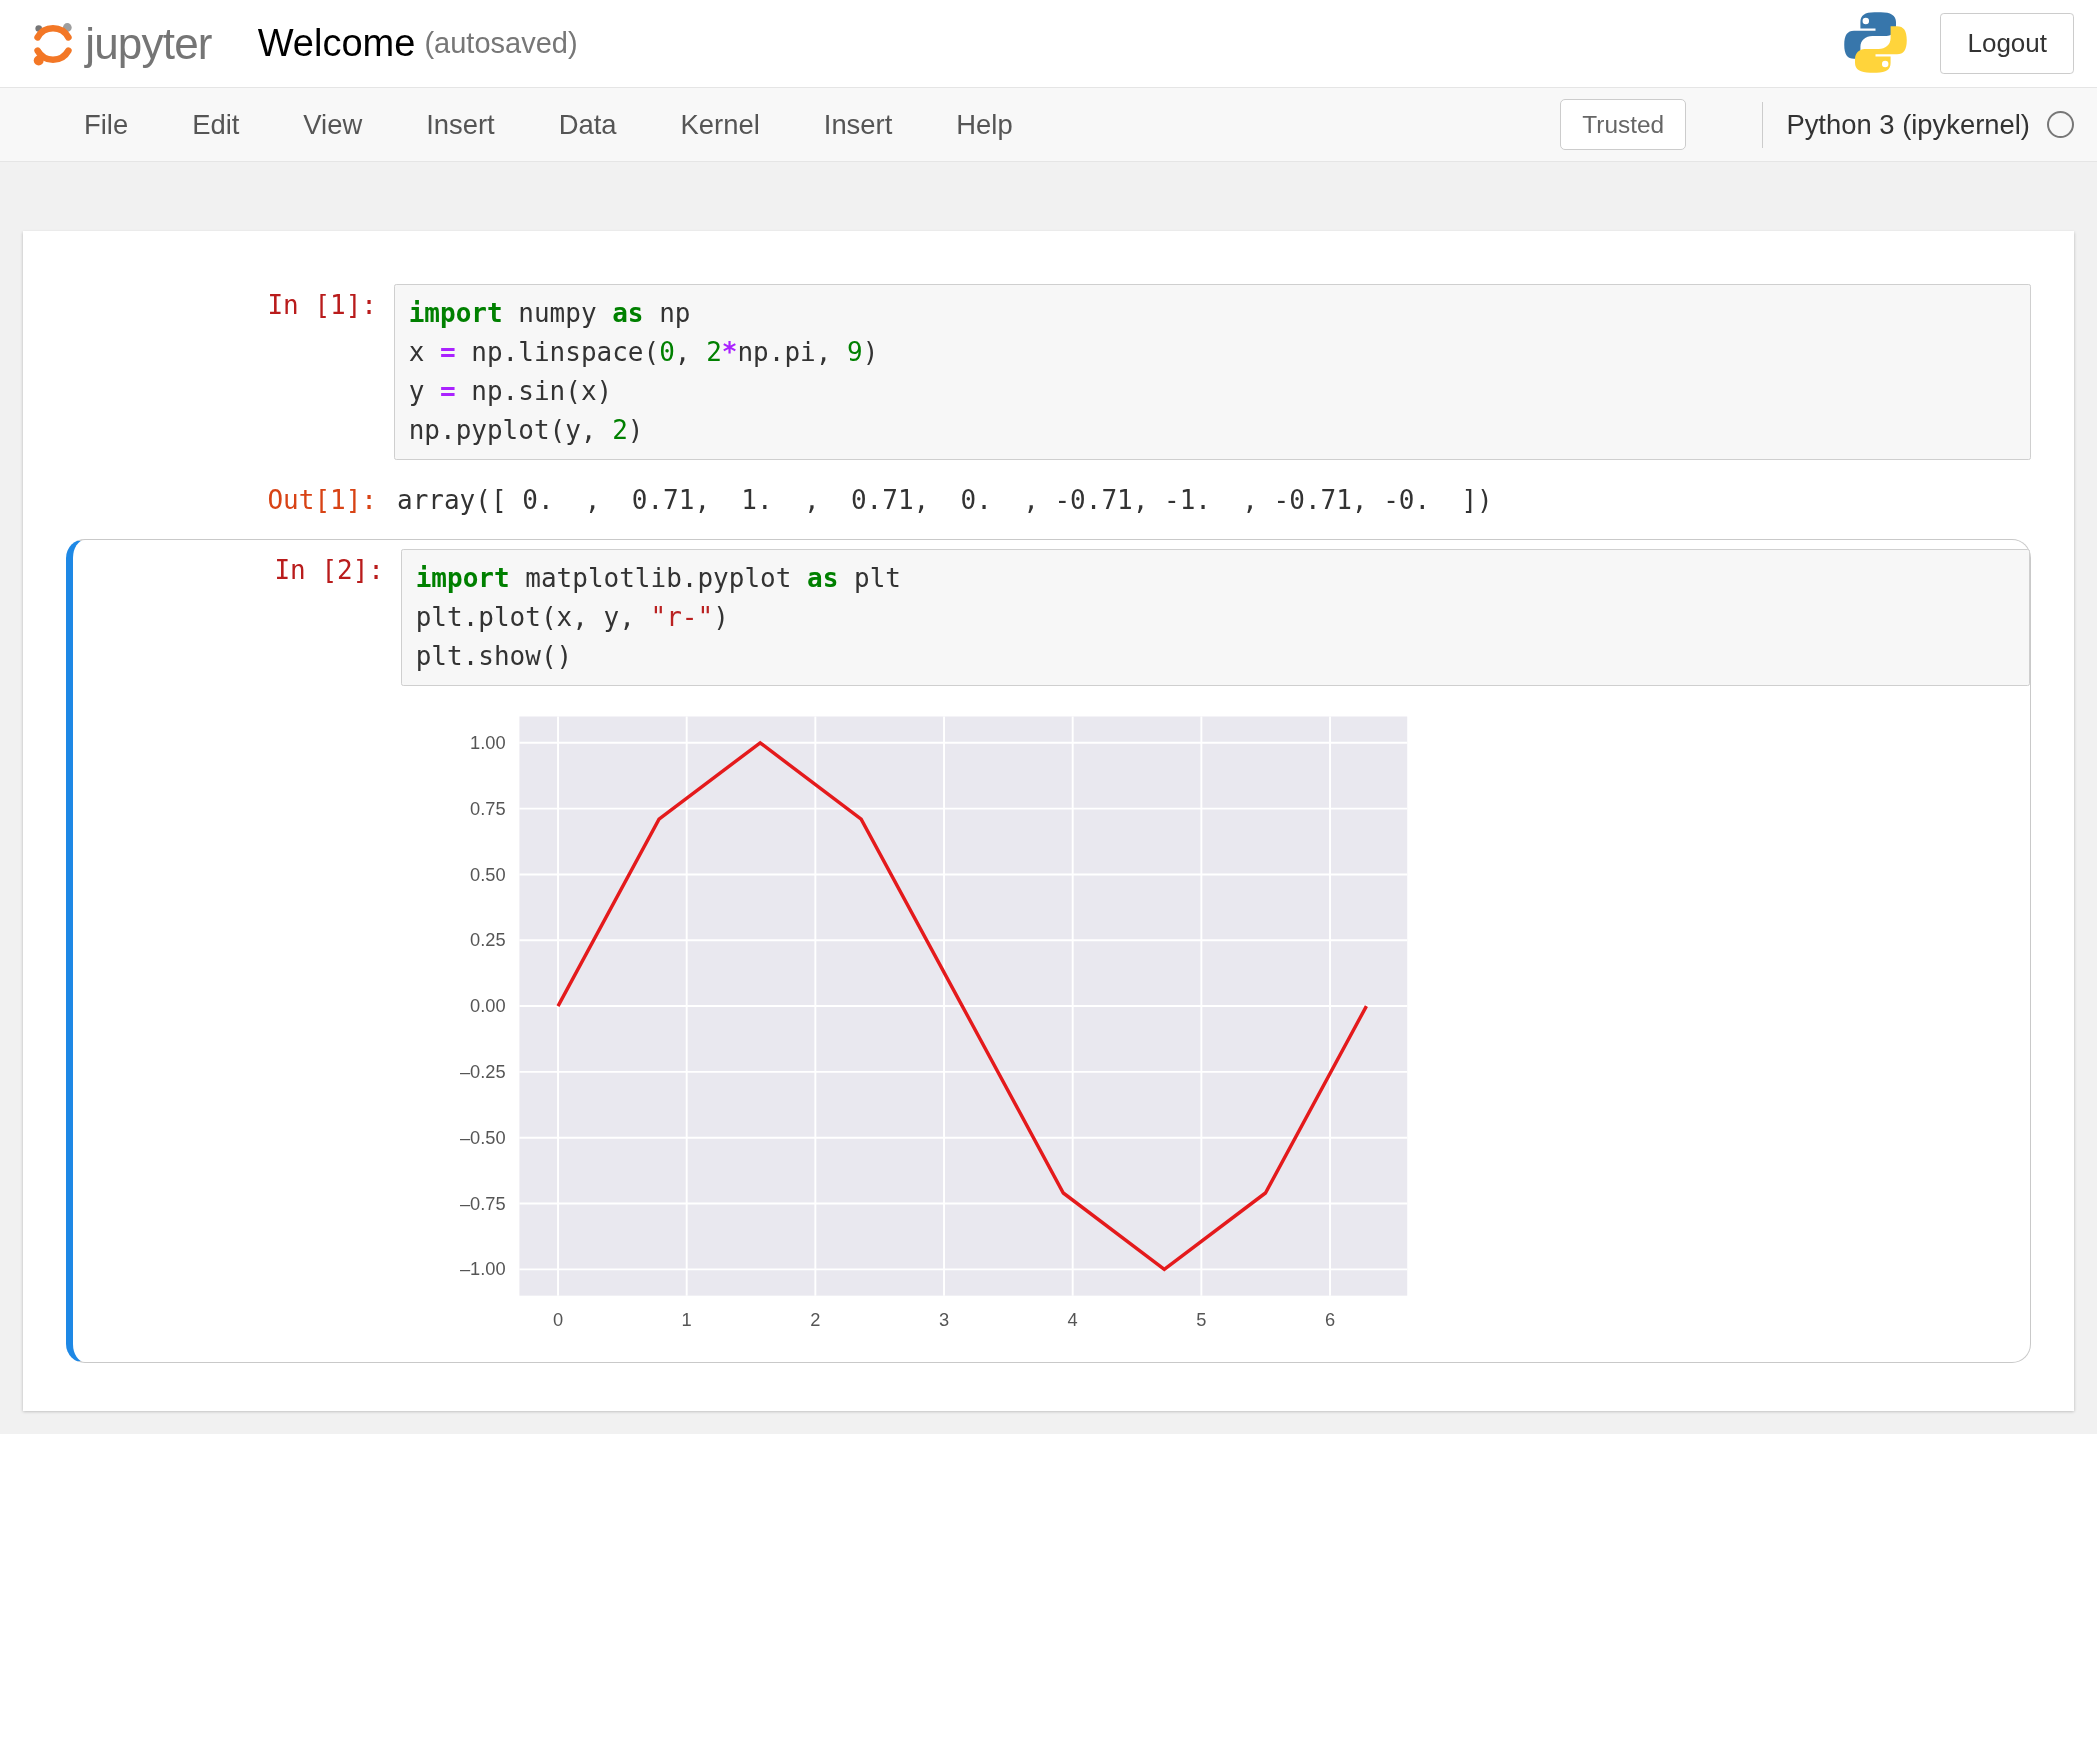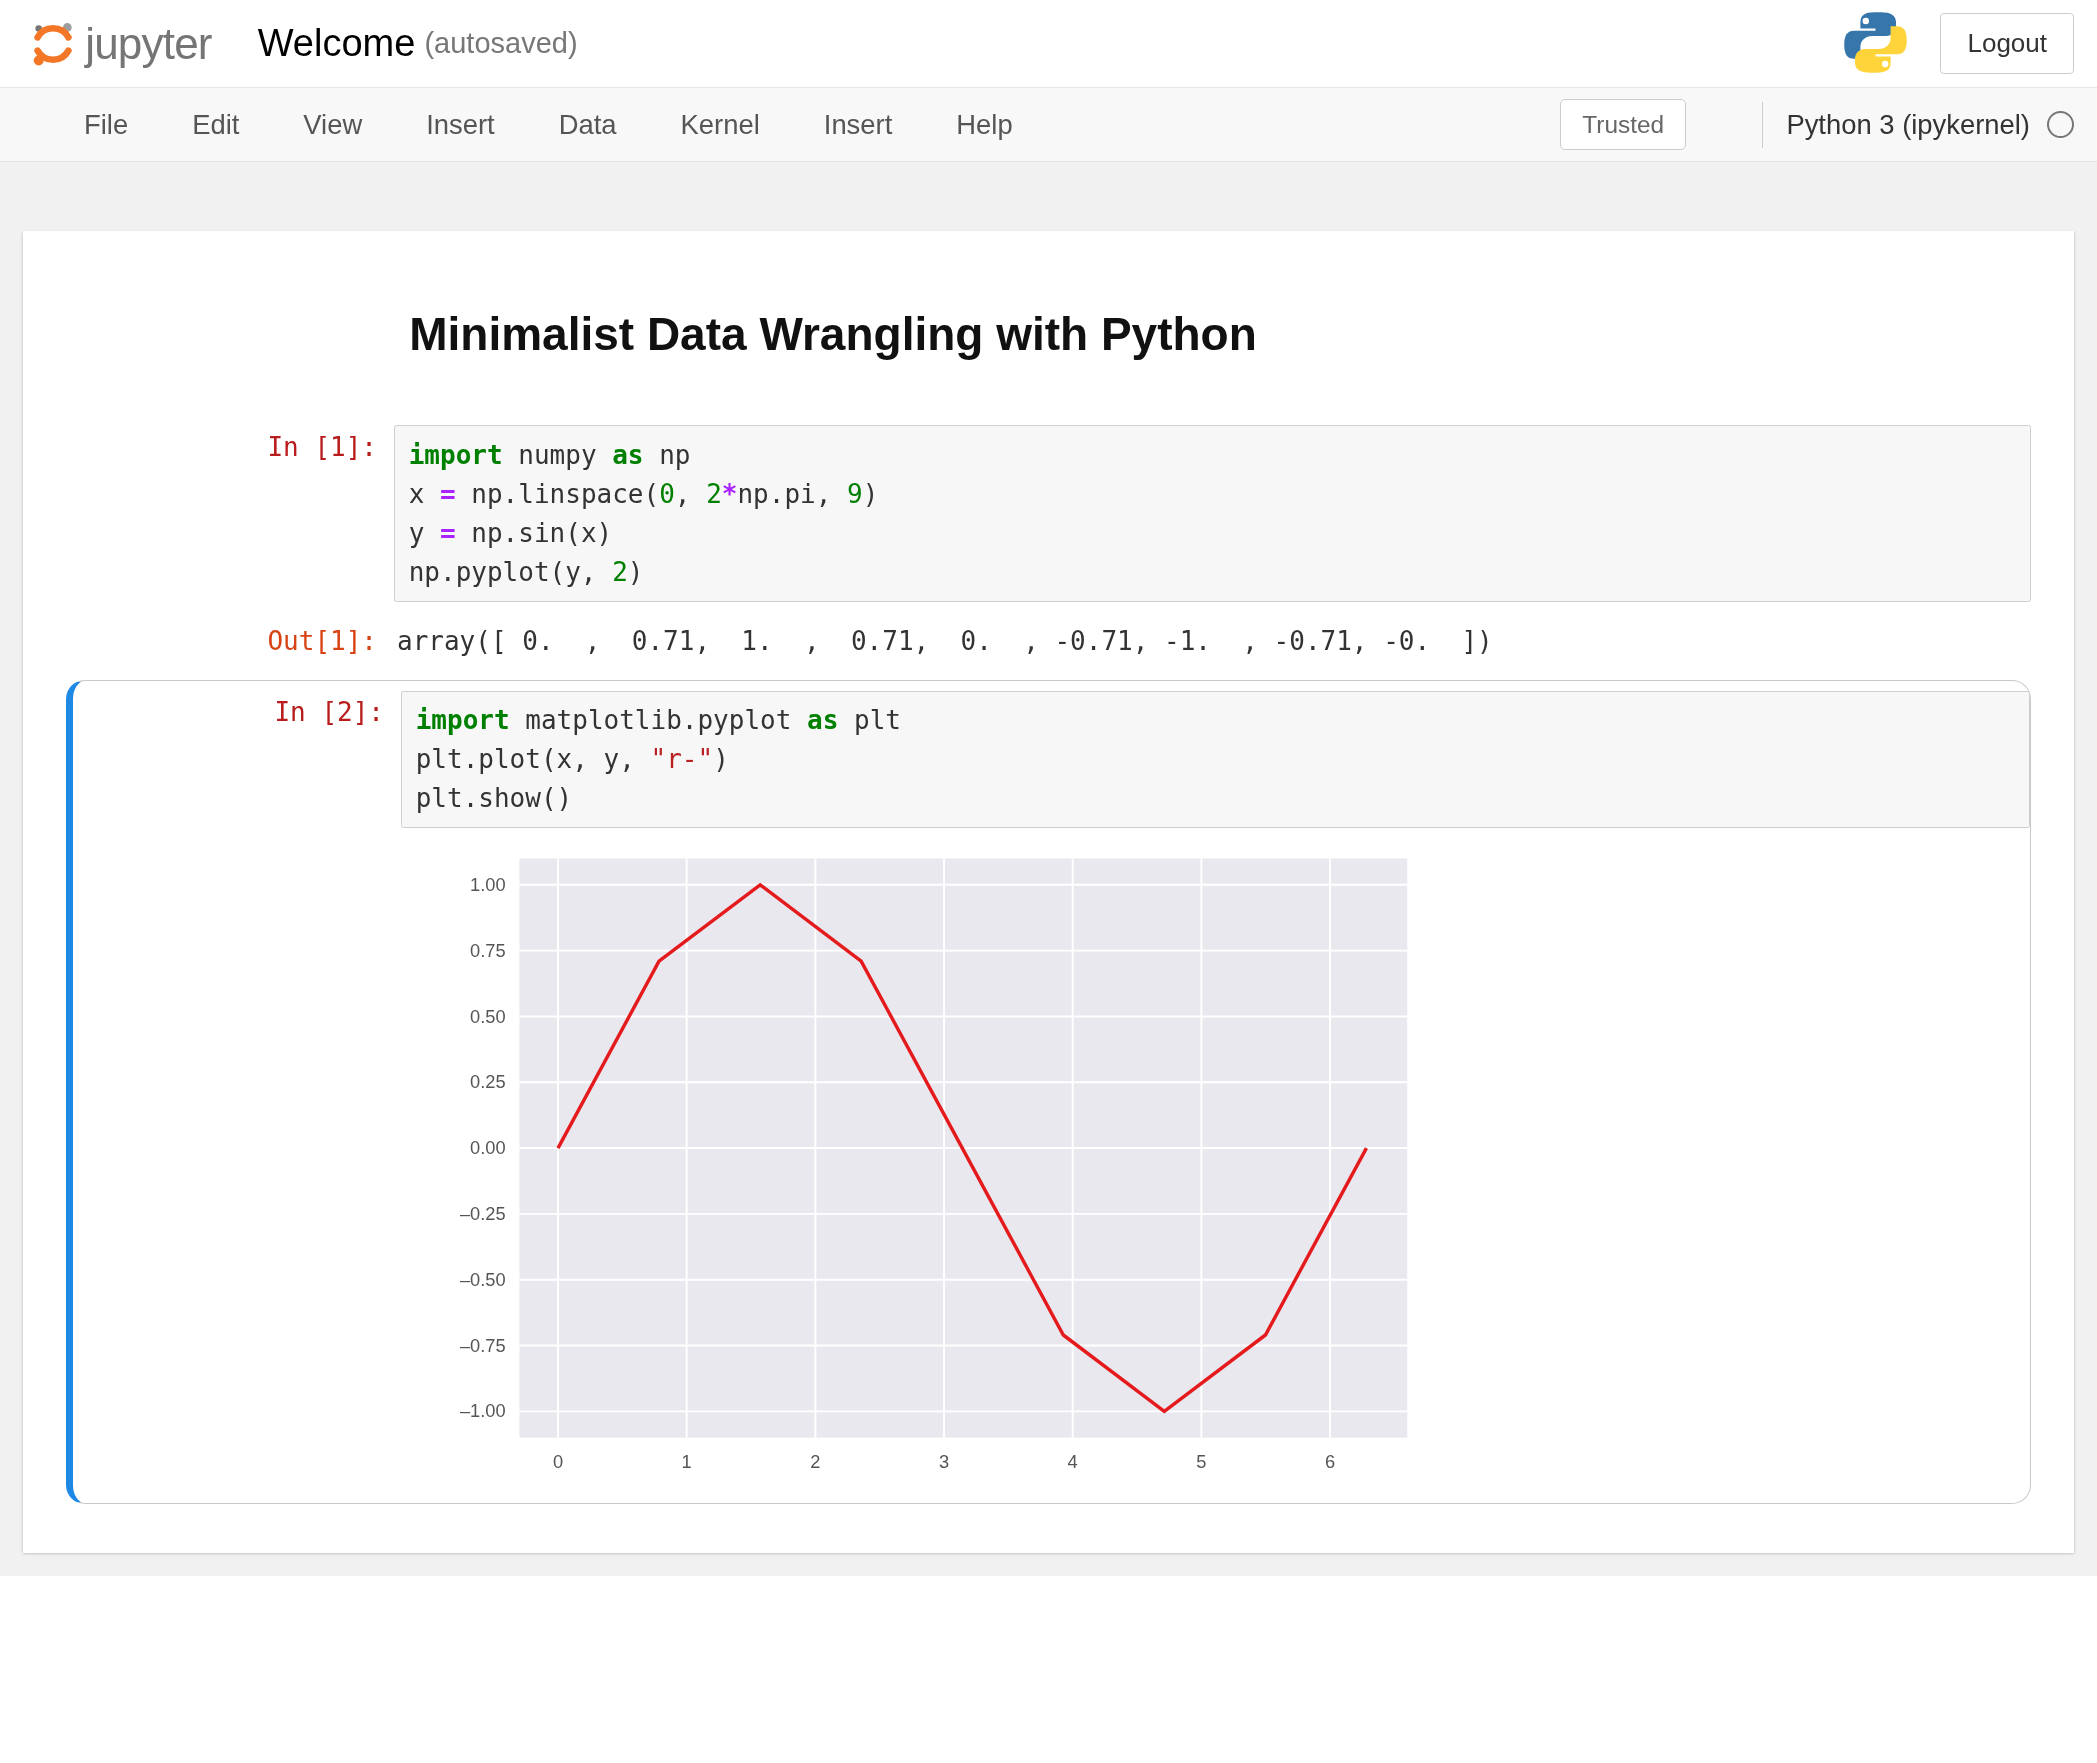--- a/index.html
+++ b/index.html
@@ -88,26 +88,20 @@
   <span id="trusted-btn">Trusted</span>
   <span id="kernel-box">
     <span id="kernel-name">Python 3 (ipykernel)</span>
     <span id="kernel-indicator"></span>
   </span>
 </div>
 
 <div id="page">
   <div id="notebook">
 
-    <div class="cell">
-      <div class="prompt"></div>
-      <div class="cell-body">
-        <h1 class="md">Minimalist Data Wrangling with Python</h1>
-      </div>
-    </div>
 
     <div class="cell">
       <div class="prompt in">In&nbsp;[1]:</div>
       <div class="cell-body">
         <pre class="code" id="code1"><span class="kw">import</span><span class="nm"> numpy </span><span class="kw">as</span><span class="nm"> np</span>
 <span class="nm">x </span><span class="op">=</span><span class="nm"> np.linspace(</span><span class="num">0</span><span class="nm">, </span><span class="num">2</span><span class="op">*</span><span class="nm">np.pi, </span><span class="num">9</span><span class="nm">)</span>
 <span class="nm">y </span><span class="op">=</span><span class="nm"> np.sin(x)</span>
 <span class="nm">np.pyplot(y, </span><span class="num">2</span><span class="nm">)</span></pre>
       </div>
     </div>

